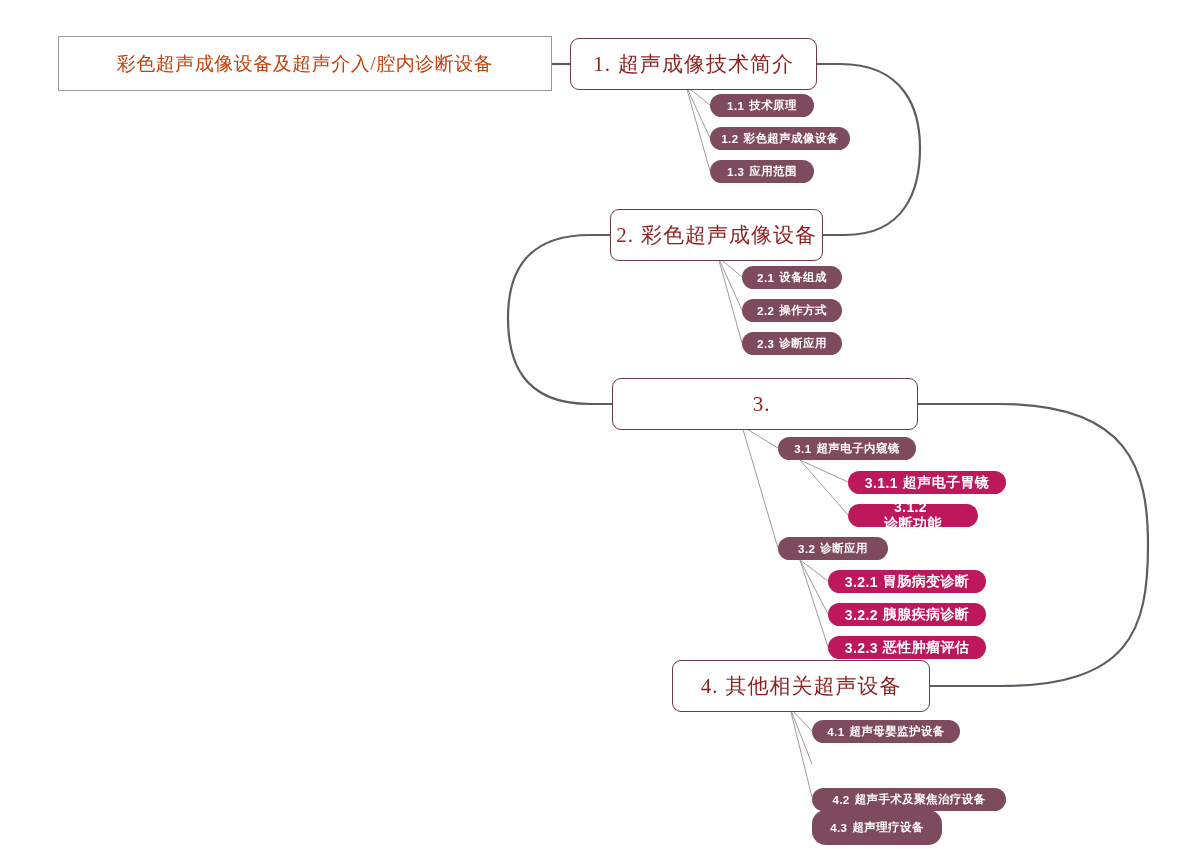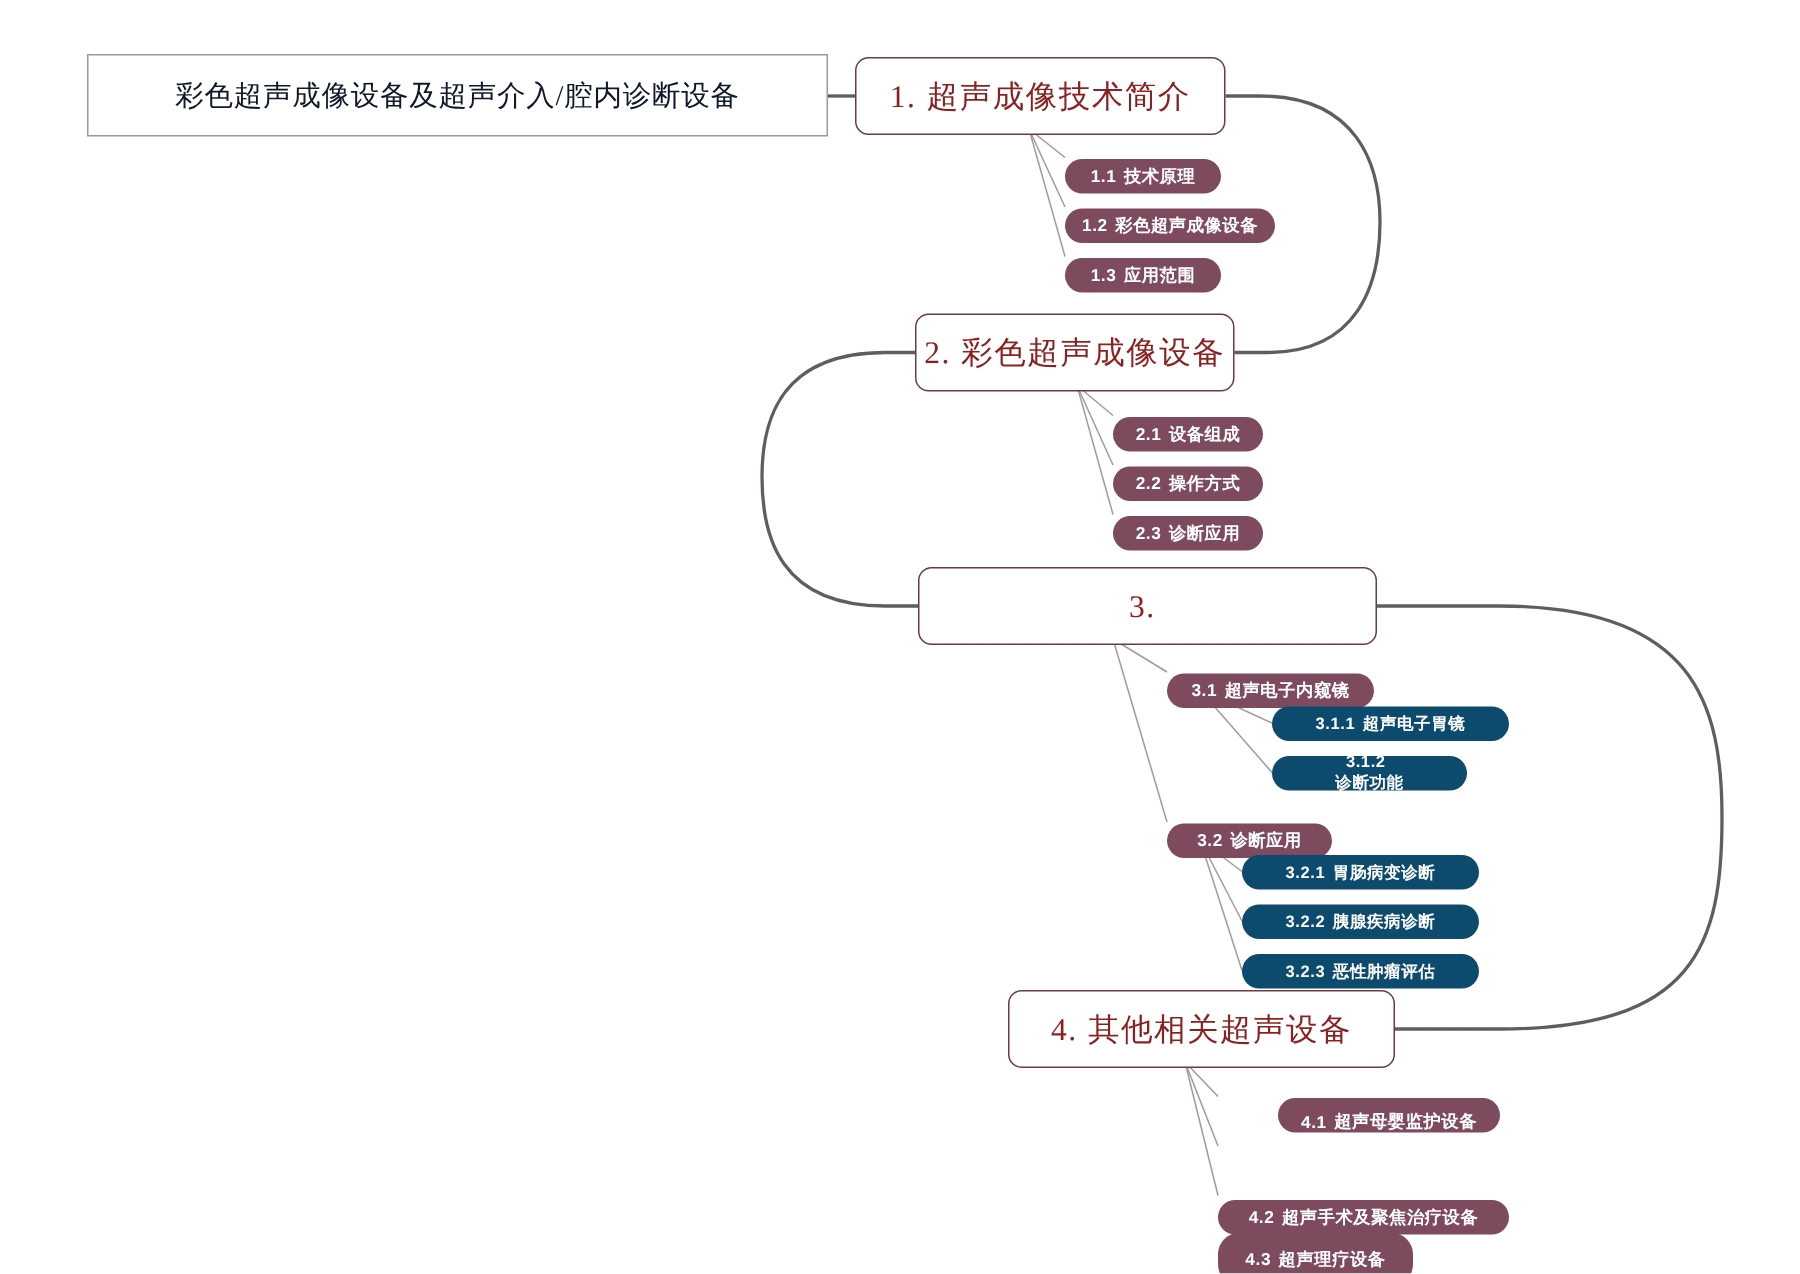--- a/index.html
+++ b/index.html
@@ -30,21 +30,21 @@
     box-sizing: border-box;
     white-space: nowrap;
     display: flex;
     align-items: center;
     justify-content: center;
   }
   
   .node-root {
     border: 1px solid #9a9a9a;
     background: #ffffff;
-    color: #0f172a;
+    color: #c2410c;
     font-family: "Liberation Serif", serif;
     font-size: 19px;
     letter-spacing: 0.5px;
     padding: 0 16px;
   }
   
   .node-main {
     border: 1.4px solid #6b3b42;
     border-radius: 9px;
     background: #ffffff;
@@ -61,29 +61,28 @@
   
   .node-sub {
     border-radius: 14px;
     background: #7e4a5e;
     color: #ffffff;
     font-family: "Liberation Sans", sans-serif;
     font-size: 11.5px;
     font-weight: bold;
     letter-spacing: 0.4px;
     padding: 0 12px;
-    margin-top: 12px;
   }
   
   .node-leaf {
     border-radius: 14px;
-    background: #0c4a6e;
+    background: #be185d;
     color: #ffffff;
     font-family: "Liberation Sans", sans-serif;
-    font-size: 11px;
+    font-size: 14px;
     font-weight: bold;
     letter-spacing: 0.4px;
     padding: 0 12px;
   }
   .node-sub .num, .node-leaf .num {
     margin-right: 5px;
   }
 </style>
 </head>
 <body>
@@ -194,21 +193,21 @@
   </div>
   <div class="node node-leaf" style="left:828px; top:636px; width:158px; height:23px;">
     <span class="num">3.2.3</span>
     <span>恶性肿瘤评估</span>
   </div>
 
   <div class="node node-main" style="left:672px; top:660px; width:258px; height:52px;">
     <span class="num">4.</span>
     <span>其他相关超声设备</span>
   </div>
-  <div class="node node-sub" style="left:852px; top:720px; width:148px; height:23px;align-items:flex-end;">
+  <div class="node node-sub" style="left:812px; top:720px; width:148px; height:23px;">
     <span class="num">4.1</span>
     <span>超声母婴监护设备</span>
   </div>
   <div class="node node-sub" style="left:812px; top:788px; width:194px; height:23px;">
     <span class="num">4.2</span>
     <span>超声手术及聚焦治疗设备</span>
   </div>
   <div class="node node-sub" style="left:812px; top:810px; width:130px; height:35px;">
     <span class="num">4.3</span>
     <span>超声理疗设备</span>

